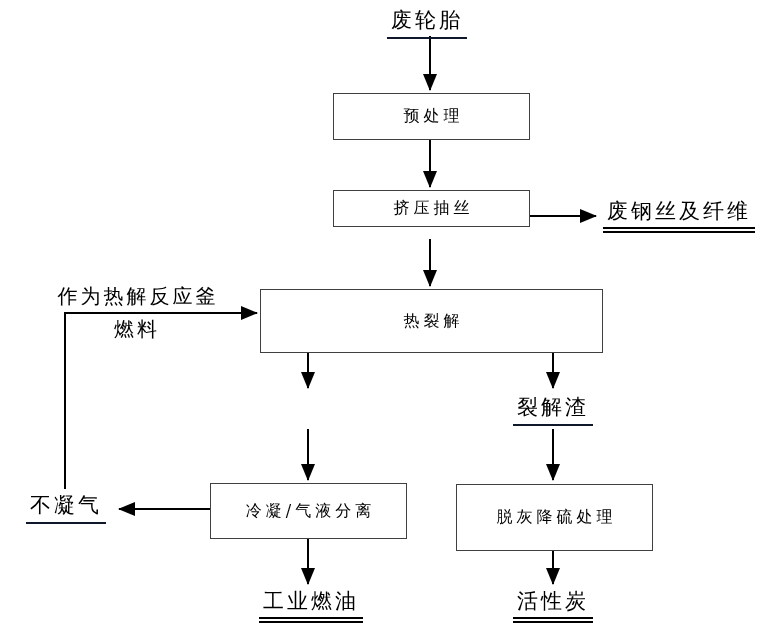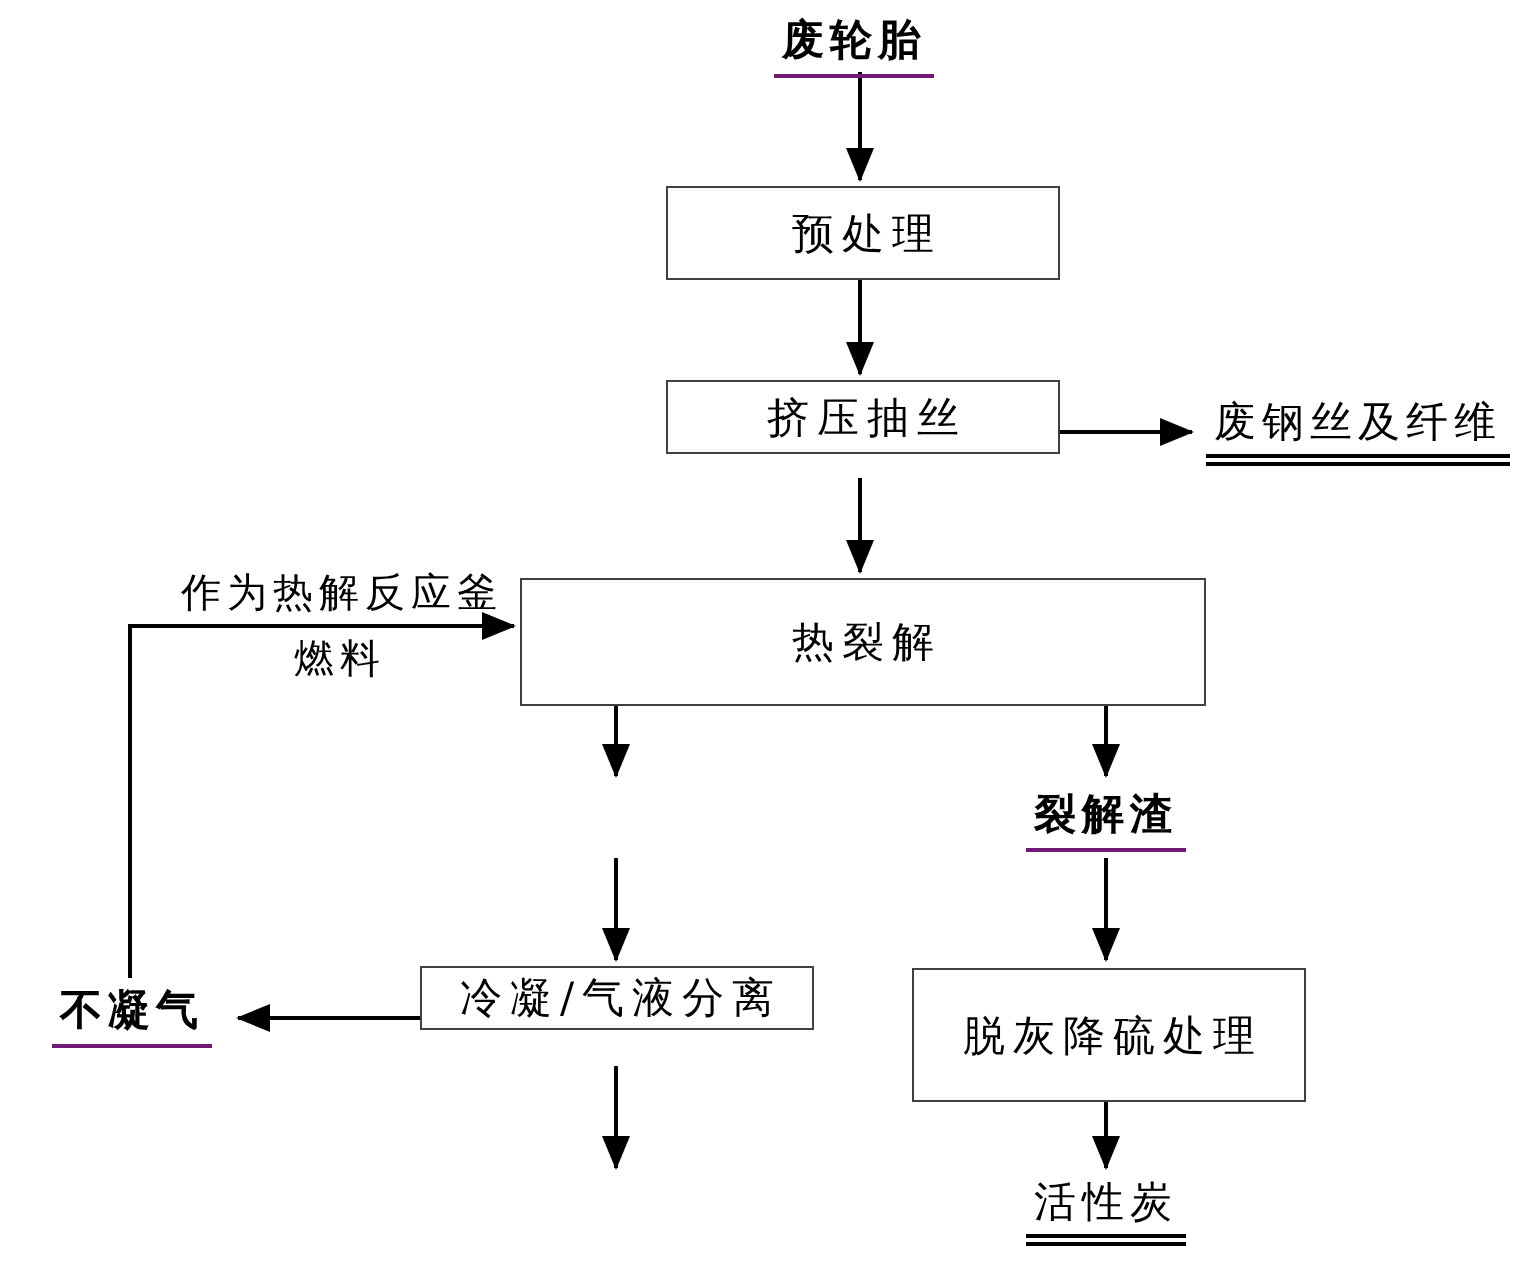--- a/index.html
+++ b/index.html
@@ -24,41 +24,40 @@
     height: 640px;
   }
   .box {
     position: absolute;
     box-sizing: border-box;
     border: 1px solid #404040;
     background: #ffffff;
     display: flex;
     align-items: center;
     justify-content: center;
-    font-size: 21px;
+    font-size: 16px;
     letter-spacing: 4px;
     text-indent: 4px;
     white-space: nowrap;
   }
   .label {
     position: absolute;
     transform: translateX(-50%);
     font-size: 21px;
     letter-spacing: 3px;
     white-space: nowrap;
     text-align: center;
   }
   .label.left-anchored {
     transform: none;
   }
   .u {
     display: inline-block;
-    border-bottom: 2px solid #701a75;
+    border-bottom: 2px solid #0f172a;
     padding: 0 4px 3px 4px;
-    font-weight: bold;
   }
   .uu {
     display: inline-block;
     position: relative;
     border-bottom: 2px solid #000000;
     padding: 0 4px 2px 4px;
   }
   .uu::after {
     content: "";
     position: absolute;
@@ -68,21 +67,20 @@
     height: 0;
     border-top: 2px solid #000000;
   }
   .note-line {
     position: absolute;
     transform: translateX(-50%);
     font-size: 20px;
     letter-spacing: 3px;
     white-space: nowrap;
     text-align: center;
-    margin-left: 33px;
   }
 </style>
 </head>
 <body>
 
 <div class="canvas">
 
   <svg class="edges" viewBox="0 0 770 640" xmlns="http://www.w3.org/2000/svg">
     <defs>
       <marker id="ah" markerUnits="userSpaceOnUse" markerWidth="18" markerHeight="14" refX="16" refY="7" orient="auto">
@@ -110,21 +108,21 @@
   </div>
 
   <div class="box" style="left:333px; top:190px; width:197px; height:37px;">
     <span>挤压抽丝</span>
   </div>
 
   <div class="box" style="left:260px; top:289px; width:343px; height:64px;">
     <span>热裂解</span>
   </div>
 
-  <div class="box" style="left:210px; top:483px; width:197px; height:32px;">
+  <div class="box" style="left:210px; top:483px; width:197px; height:56px;">
     <span>冷凝/气液分离</span>
   </div>
 
   <div class="box" style="left:456px; top:484px; width:197px; height:67px;">
     <span>脱灰降硫处理</span>
   </div>
 
   <div class="label" style="left:427px; top:6px;">
     <span class="u">废轮胎</span>
   </div>
@@ -135,20 +133,23 @@
 
 
   <div class="label" style="left:66px; top:491px;">
     <span class="u">不凝气</span>
   </div>
 
   <div class="label" style="left:553px; top:393px;">
     <span class="u">裂解渣</span>
   </div>
 
+  <div class="label" style="left:311px; top:587px;">
+    <span class="uu">工业燃油</span>
+  </div>
 
   <div class="label" style="left:553px; top:587px;">
     <span class="uu">活性炭</span>
   </div>
 
   <div class="note-line" style="left:138px; top:283px;">作为热解反应釜</div>
   <div class="note-line" style="left:137px; top:316px;">燃料</div>
 
 </div>
 

